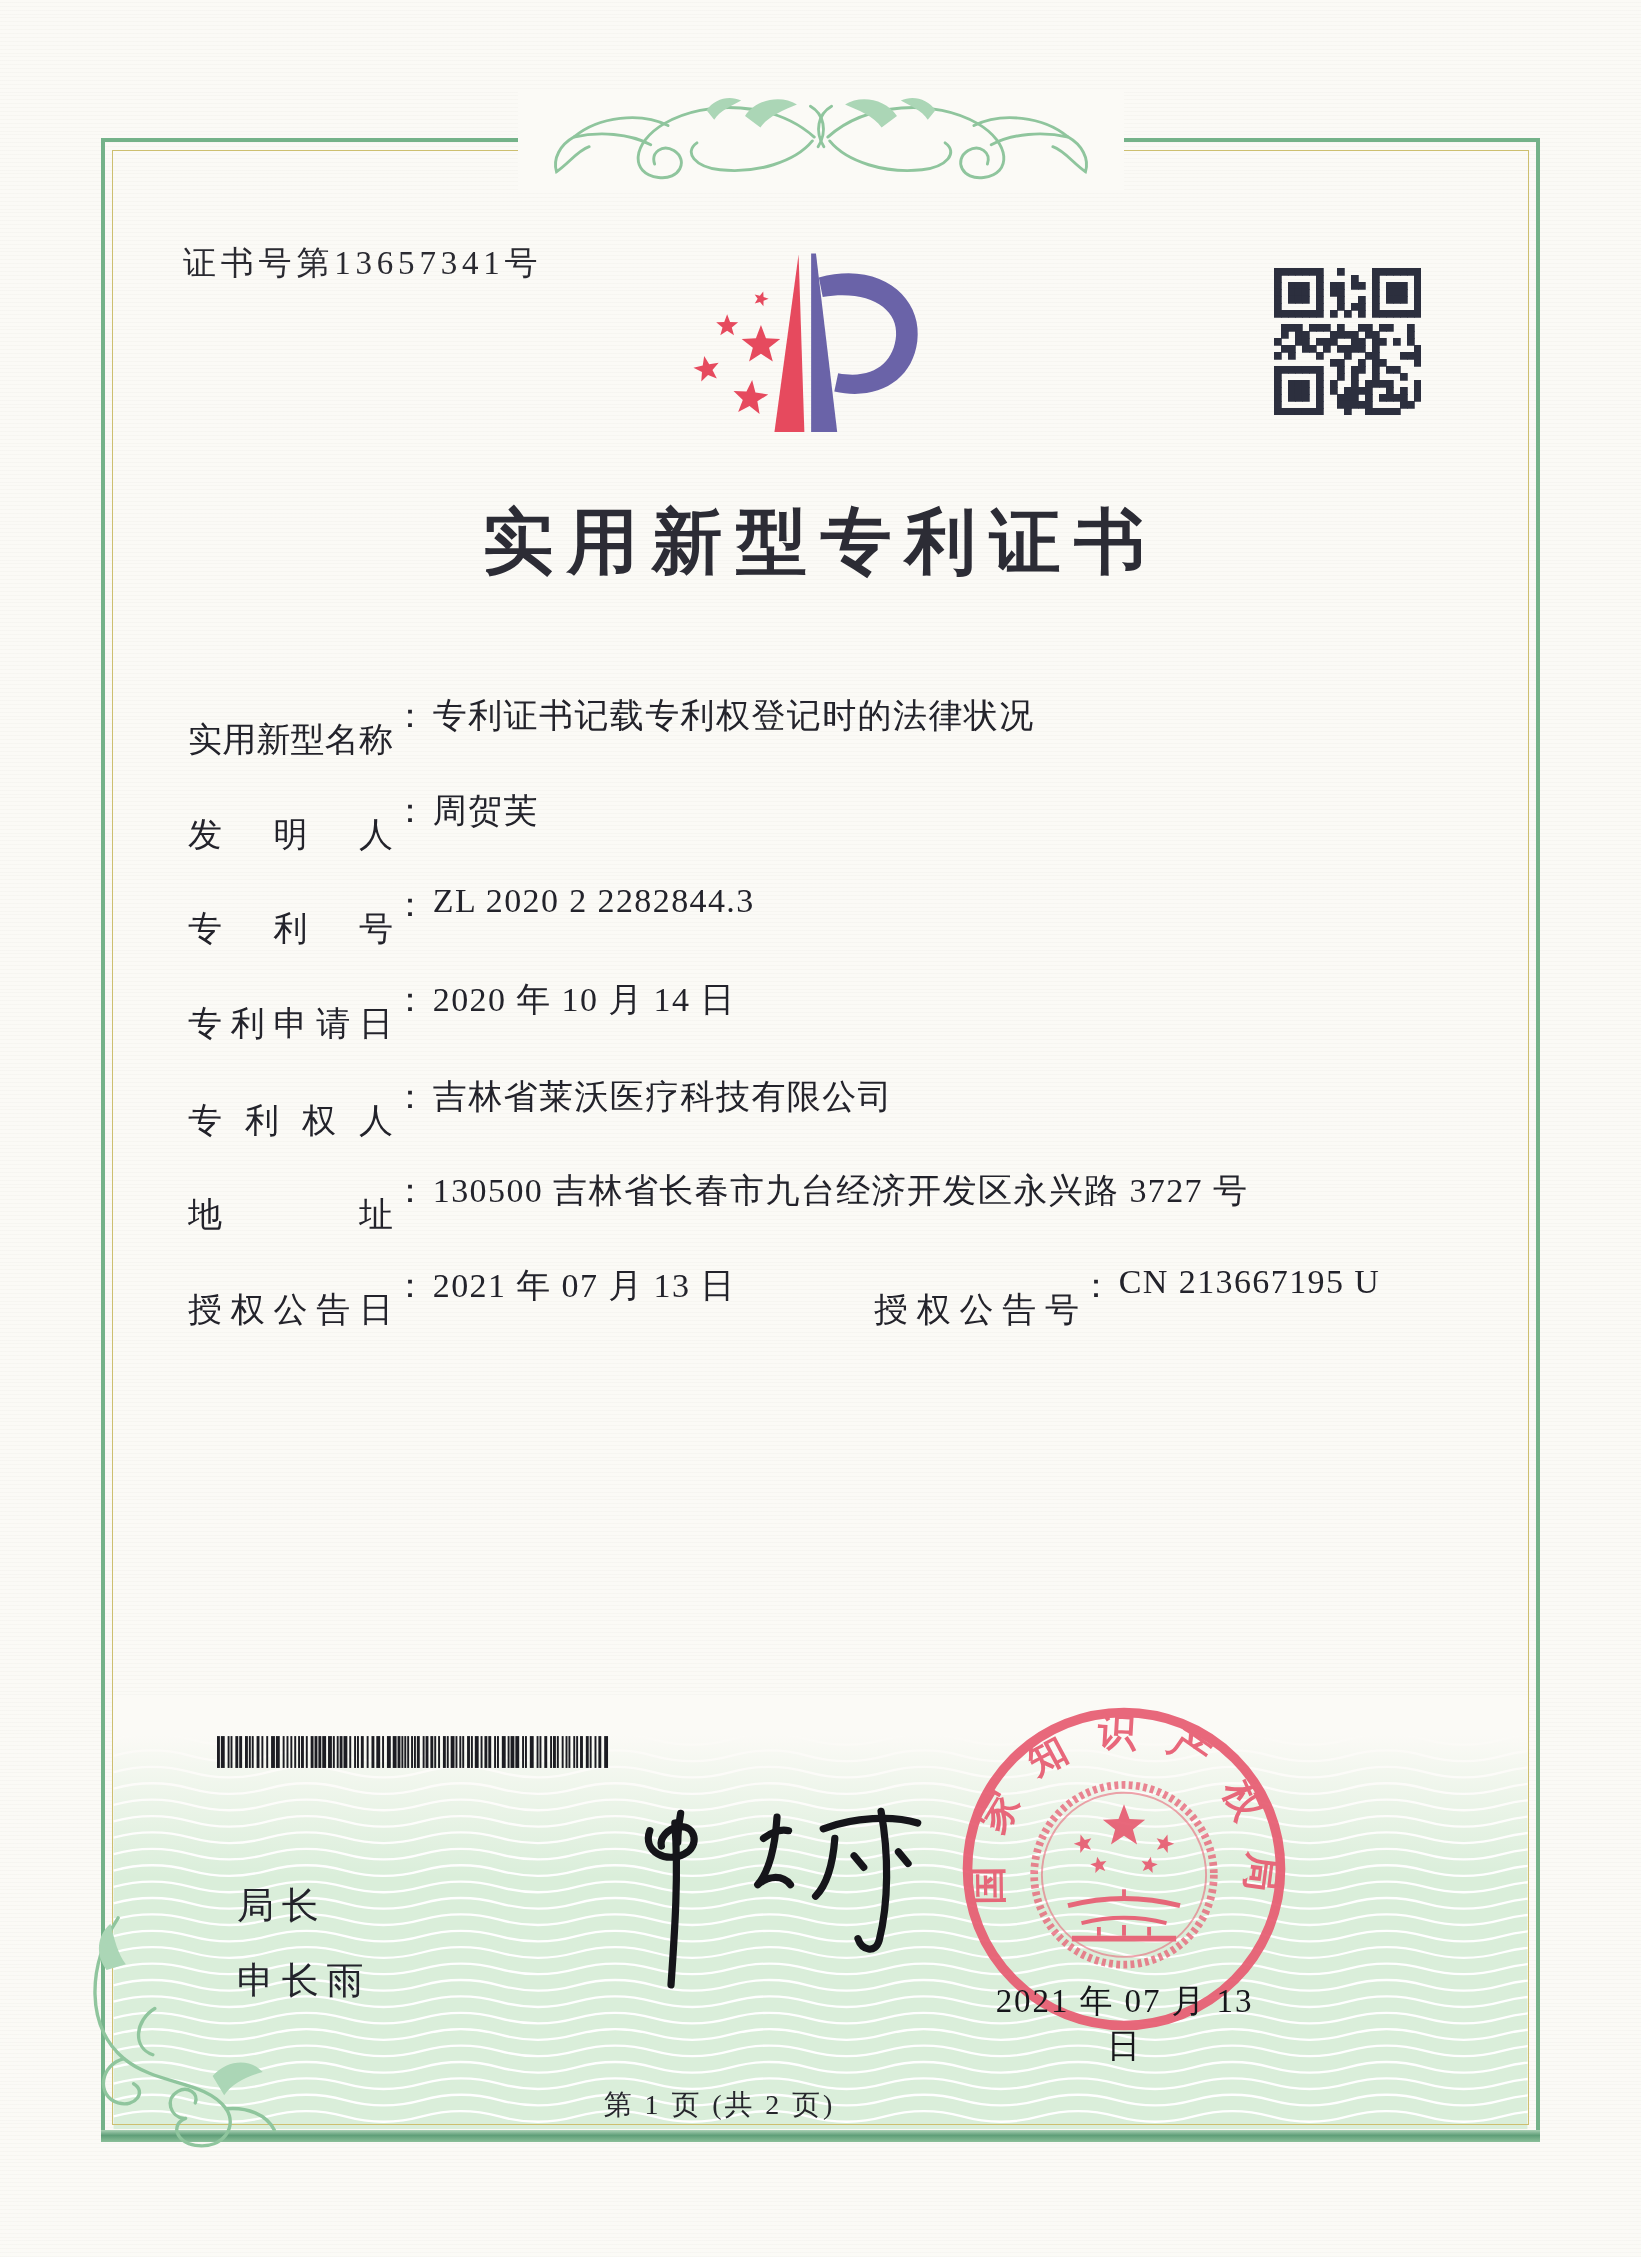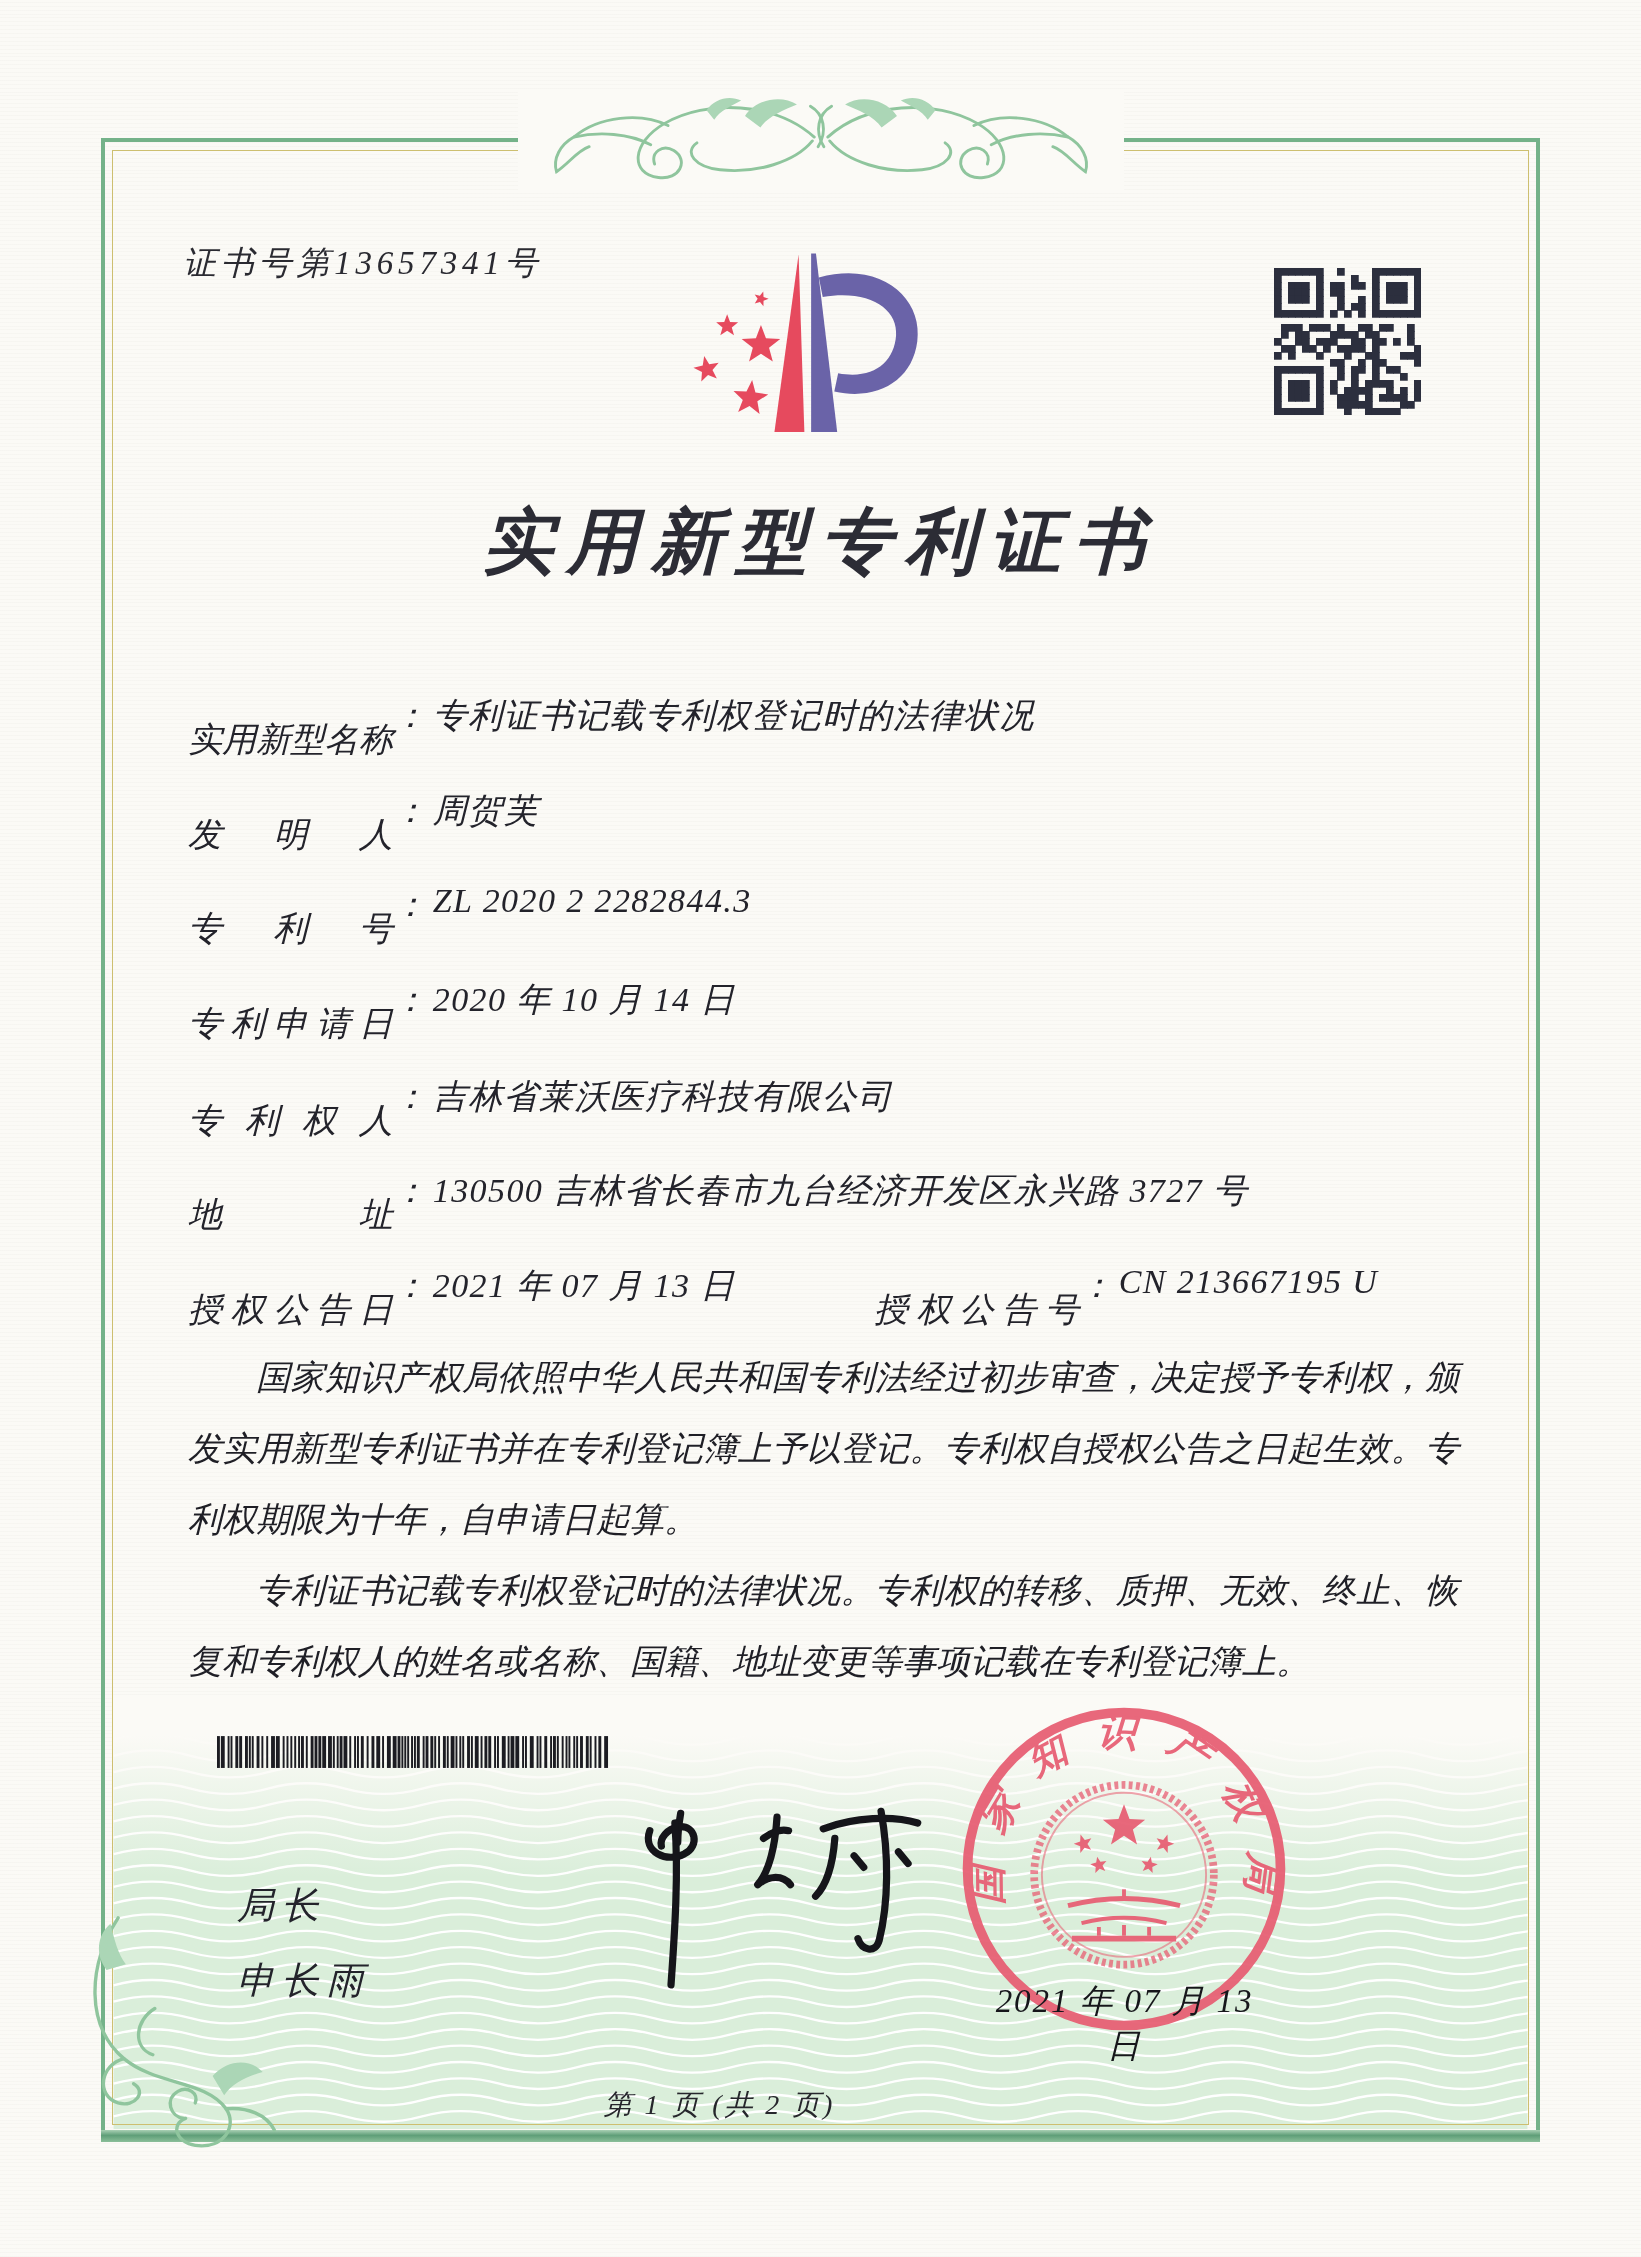--- a/index.html
+++ b/index.html
@@ -1,18 +1,18 @@
 <!DOCTYPE html>
 <html><head>
 <meta charset="utf-8">
 <style>
   html,body{margin:0;padding:0;}
   body{width:1641px;height:2257px;overflow:hidden;background:#fbfaf6;
        font-family:"Liberation Serif","DejaVu Serif",serif;color:#23232b;}
-  .page{position:relative;width:1641px;height:2257px;background:#fbfaf6;font-style:italic;}
+  .page{position:relative;width:1641px;height:2257px;background:#fbfaf6;}
   
   .page .texture{position:absolute;inset:0;z-index:0;pointer-events:none;
     background:repeating-linear-gradient(0deg, rgba(110,110,95,.03) 0 1px, rgba(0,0,0,0) 1px 3.9px);}
   
   .frame-outer{position:absolute;left:101px;top:138px;width:1439px;height:2003px;
     border:4.8px solid #74b289;box-sizing:border-box;z-index:3;}
   .frame-inner{position:absolute;left:112px;top:150px;width:1417px;height:1975px;
     border:1.9px solid #cdbf70;box-sizing:border-box;z-index:3;}
   .frame-bottom-band{position:absolute;left:101px;top:2130px;width:1439px;height:11.6px;
     background:linear-gradient(180deg,#a9d0b4 0%,#5f9e78 45%,#8abf99 100%);z-index:3;}
@@ -385,24 +385,20 @@
   <div class="frow" style="top:1168px">
     <span class="flabel">地址</span><span class="fcolon">：</span><span class="fvalue">130500 吉林省长春市九台经济开发区永兴路 3727 号</span>
   </div>
   <div class="frow" style="top:1263px">
     <span class="flabel">授权公告日</span><span class="fcolon">：</span><span class="fvalue">2021 年 07 月 13 日</span>
     <span class="fgroup2">
       <span class="flabel">授权公告号</span><span class="fcolon">：</span><span class="fvalue">CN 213667195 U</span>
     </span>
   </div>
 
-  <div class="body-text">
-    <p>国家知识产权局依照中华人民共和国专利法经过初步审查，决定授予专利权，颁发实用新型专利证书并在专利登记簿上予以登记。专利权自授权公告之日起生效。专利权期限为十年，自申请日起算。</p>
-    <p>专利证书记载专利权登记时的法律状况。专利权的转移、质押、无效、终止、恢复和专利权人的姓名或名称、国籍、地址变更等事项记载在专利登记簿上。</p>
-  </div>
 
   <svg id="barcode" class="abs" style="left:217px;top:1735px;z-index:5" width="392" height="35" viewBox="0 0 406 36">
       <rect x="0" y="1" width="3" height="33" fill="#1c1c22"></rect>
       <rect x="4" y="1" width="4" height="33" fill="#1c1c22"></rect>
       <rect x="11" y="1" width="2" height="33" fill="#1c1c22"></rect>
       <rect x="14" y="1" width="2" height="33" fill="#1c1c22"></rect>
       <rect x="19" y="1" width="3" height="33" fill="#1c1c22"></rect>
       <rect x="23" y="1" width="3" height="33" fill="#1c1c22"></rect>
       <rect x="29" y="1" width="3" height="33" fill="#1c1c22"></rect>
       <rect x="33" y="1" width="2" height="33" fill="#1c1c22"></rect>

